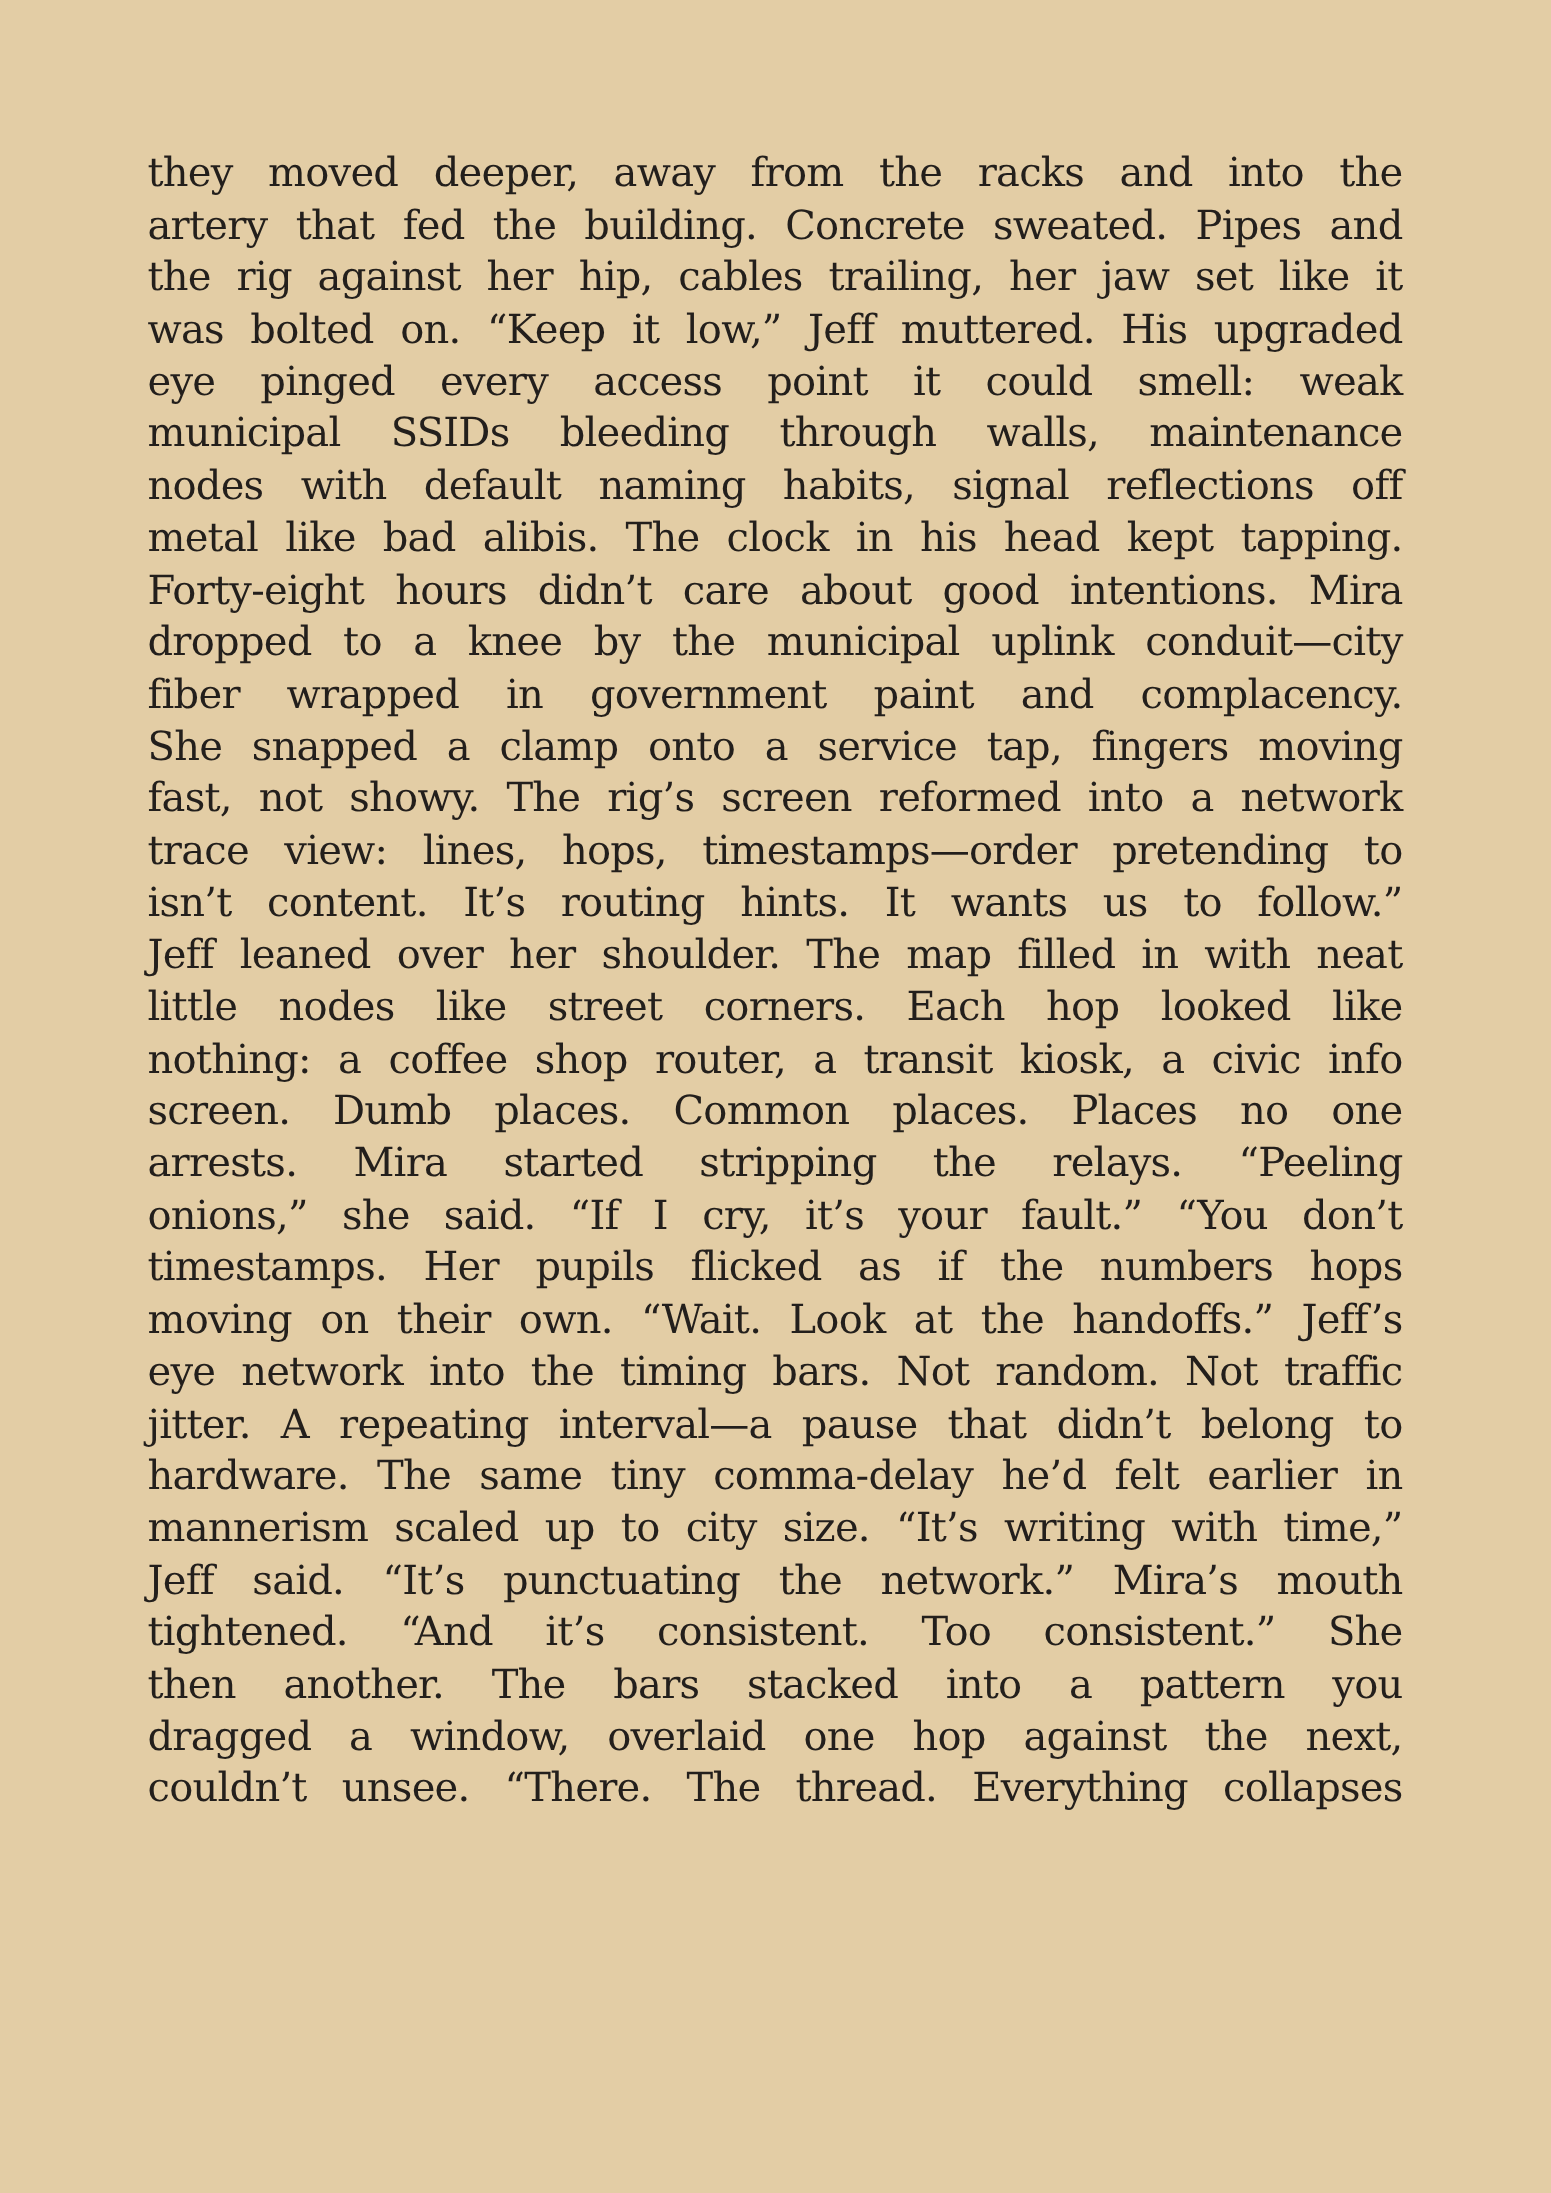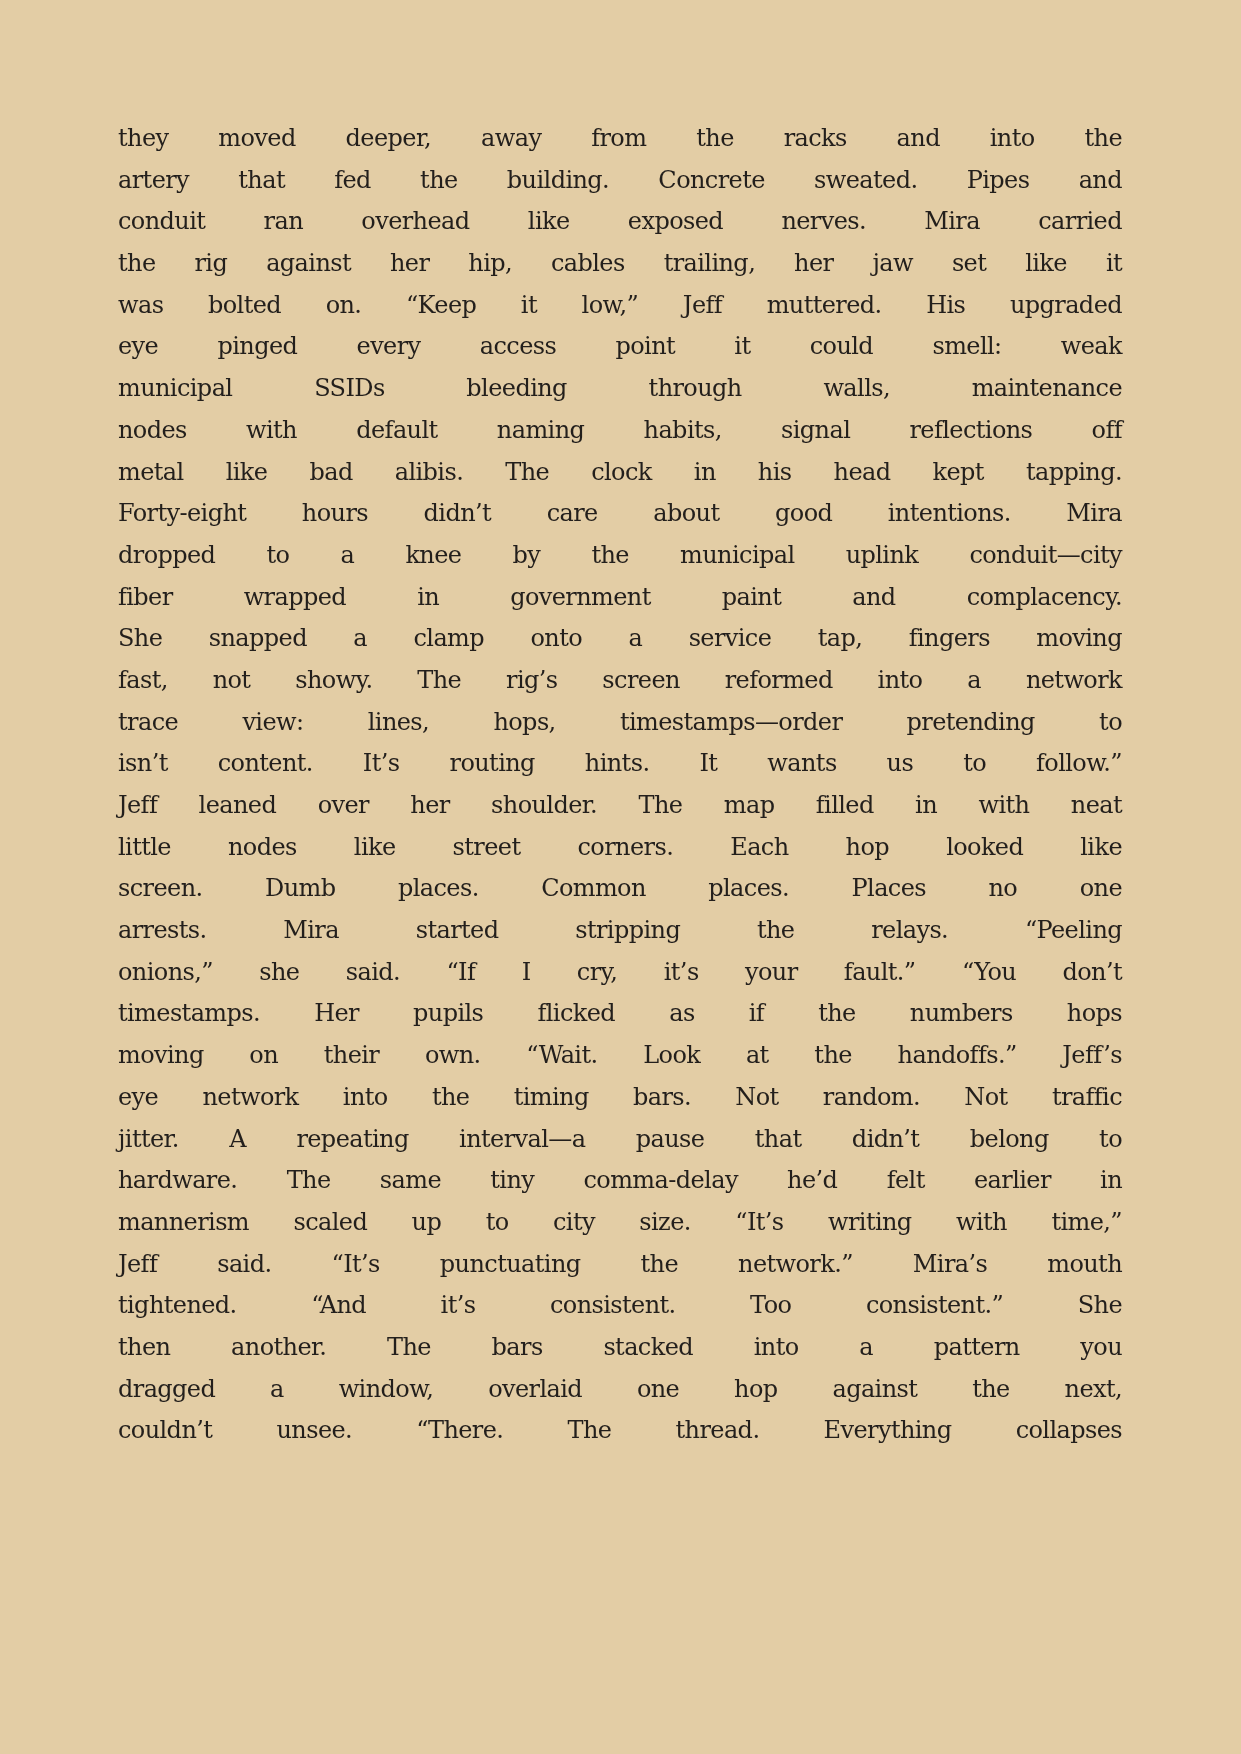--- a/index.html
+++ b/index.html
@@ -8,21 +8,21 @@
     background:#e3cda5;
     overflow:hidden;
     position:relative;
   }
   .page-text {
     position:absolute;
     left:118px;
     top:118px;
     width:1004px;
     font-family:"DejaVu Serif", "Liberation Serif", serif;
-    font-size:24px;
+    font-size:32px;
     color:#231f1c;
     letter-spacing:-0.6px;
   }
   .line {
     display:block;
     height:41.7px;
     line-height:41.7px;
     text-align:justify;
     text-align-last:justify;
     white-space:nowrap;
@@ -35,36 +35,36 @@
     text-align:justify;
     text-align-last:justify;
   }
 </style>
 </head>
 <body>
 
 <div class="page-text" id="text-container">
     <div class="line"><span class="line-inner">they moved deeper, away from the racks and into the</span></div>
     <div class="line"><span class="line-inner">artery that fed the building. Concrete sweated. Pipes and</span></div>
-    <div class="line"><span class="line-inner">conduit ran overhead like exposed nerves. Mira carried</span></div>
     <div class="line"><span class="line-inner">the rig against her hip, cables trailing, her jaw set like it</span></div>
     <div class="line"><span class="line-inner">was bolted on. “Keep it low,” Jeff muttered. His upgraded</span></div>
     <div class="line"><span class="line-inner">eye pinged every access point it could smell: weak</span></div>
     <div class="line"><span class="line-inner">municipal SSIDs bleeding through walls, maintenance</span></div>
     <div class="line"><span class="line-inner">nodes with default naming habits, signal reflections off</span></div>
     <div class="line"><span class="line-inner">metal like bad alibis. The clock in his head kept tapping.</span></div>
     <div class="line"><span class="line-inner">Forty-eight hours didn’t care about good intentions. Mira</span></div>
     <div class="line"><span class="line-inner">dropped to a knee by the municipal uplink conduit—city</span></div>
     <div class="line"><span class="line-inner">fiber wrapped in government paint and complacency.</span></div>
     <div class="line"><span class="line-inner">She snapped a clamp onto a service tap, fingers moving</span></div>
     <div class="line"><span class="line-inner">fast, not showy. The rig’s screen reformed into a network</span></div>
     <div class="line"><span class="line-inner">trace view: lines, hops, timestamps—order pretending to</span></div>
     <div class="line"><span class="line-inner">isn’t content. It’s routing hints. It wants us to follow.”</span></div>
     <div class="line"><span class="line-inner">Jeff leaned over her shoulder. The map filled in with neat</span></div>
     <div class="line"><span class="line-inner">little nodes like street corners. Each hop looked like</span></div>
+    <div class="line"><span class="line-inner">nothing: a coffee shop router, a transit kiosk, a civic info</span></div>
     <div class="line"><span class="line-inner">screen. Dumb places. Common places. Places no one</span></div>
     <div class="line"><span class="line-inner">arrests. Mira started stripping the relays. “Peeling</span></div>
     <div class="line"><span class="line-inner">onions,” she said. “If I cry, it’s your fault.” “You don’t</span></div>
     <div class="line"><span class="line-inner">timestamps. Her pupils flicked as if the numbers hops</span></div>
     <div class="line"><span class="line-inner">moving on their own. “Wait. Look at the handoffs.” Jeff’s</span></div>
     <div class="line"><span class="line-inner">eye network into the timing bars. Not random. Not traffic</span></div>
     <div class="line"><span class="line-inner">jitter. A repeating interval—a pause that didn’t belong to</span></div>
     <div class="line"><span class="line-inner">hardware. The same tiny comma-delay he’d felt earlier in</span></div>
     <div class="line"><span class="line-inner">mannerism scaled up to city size. “It’s writing with time,”</span></div>
     <div class="line"><span class="line-inner">Jeff said. “It’s punctuating the network.” Mira’s mouth</span></div>

